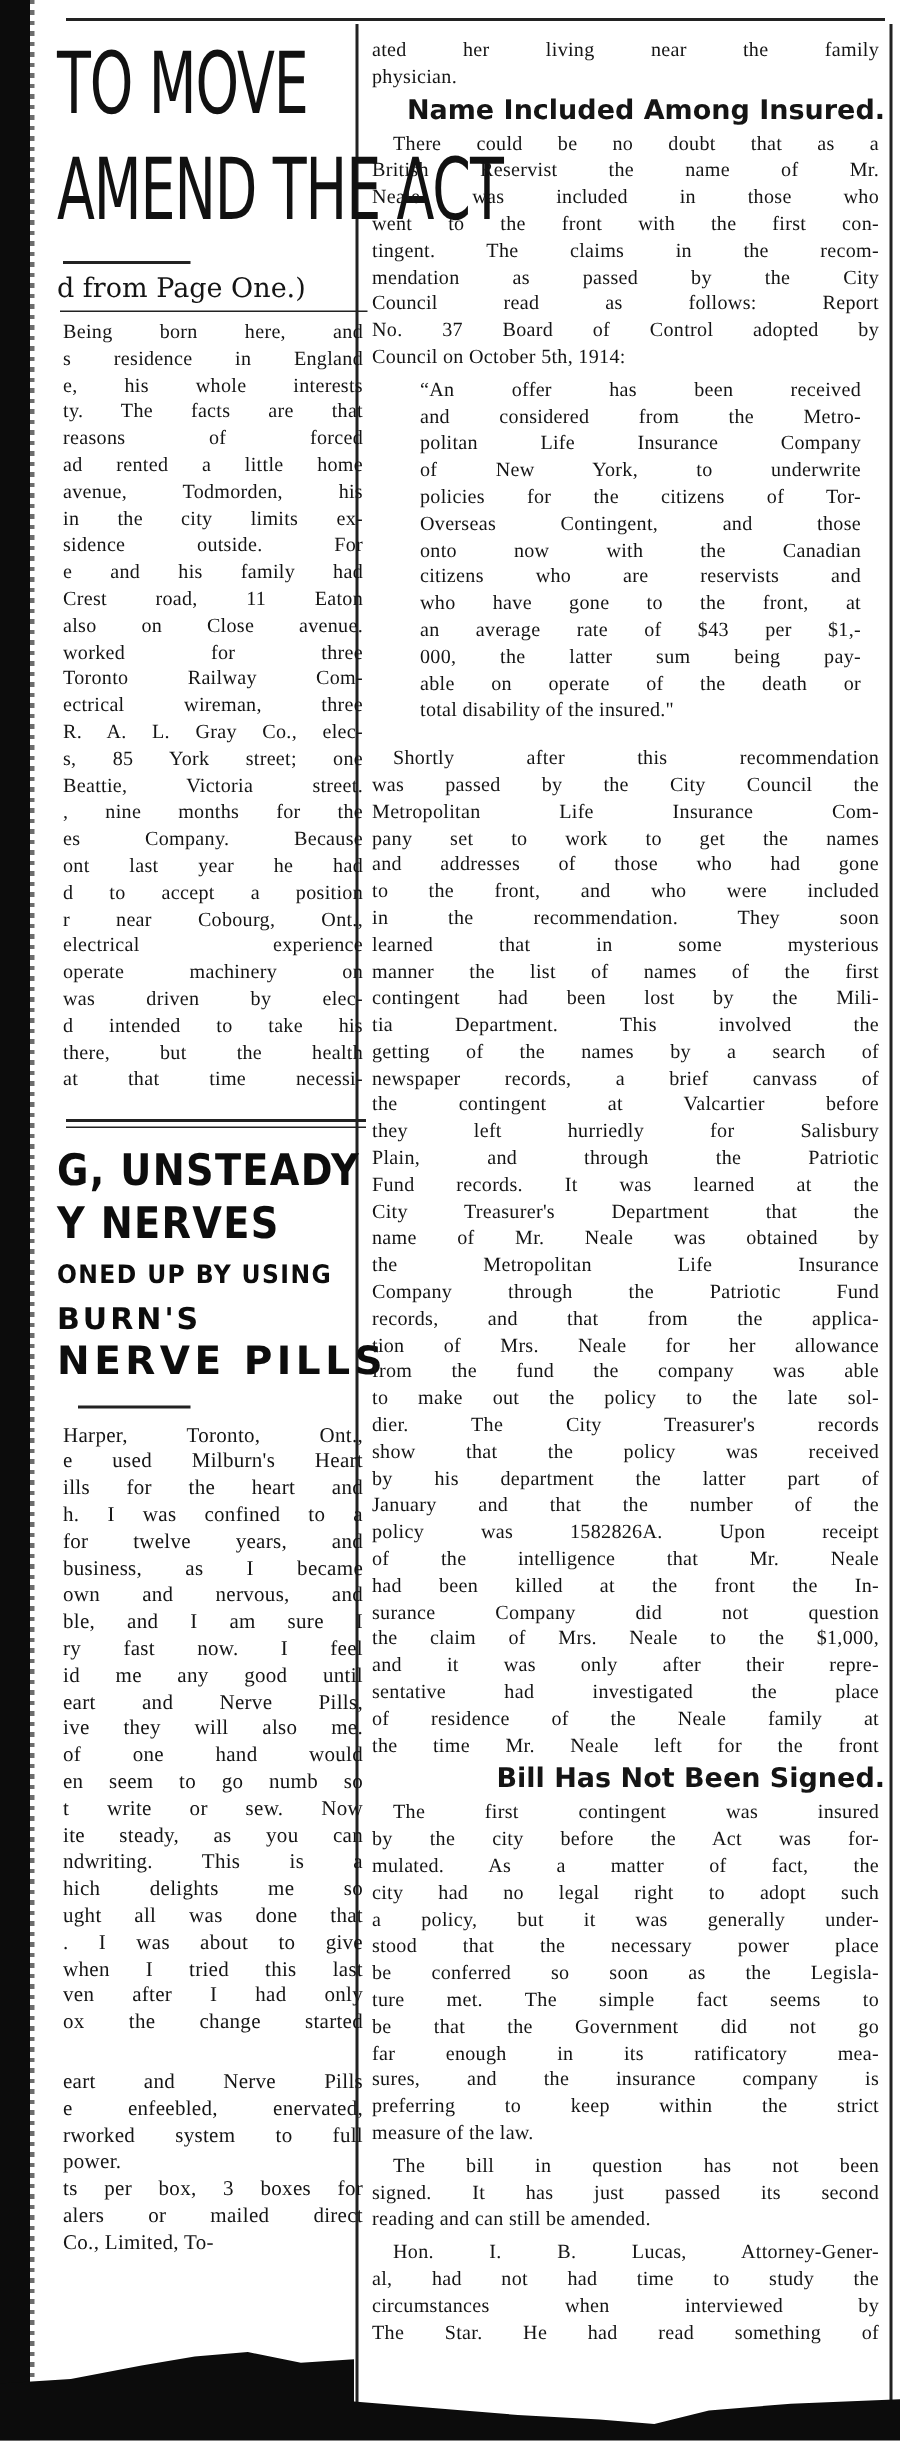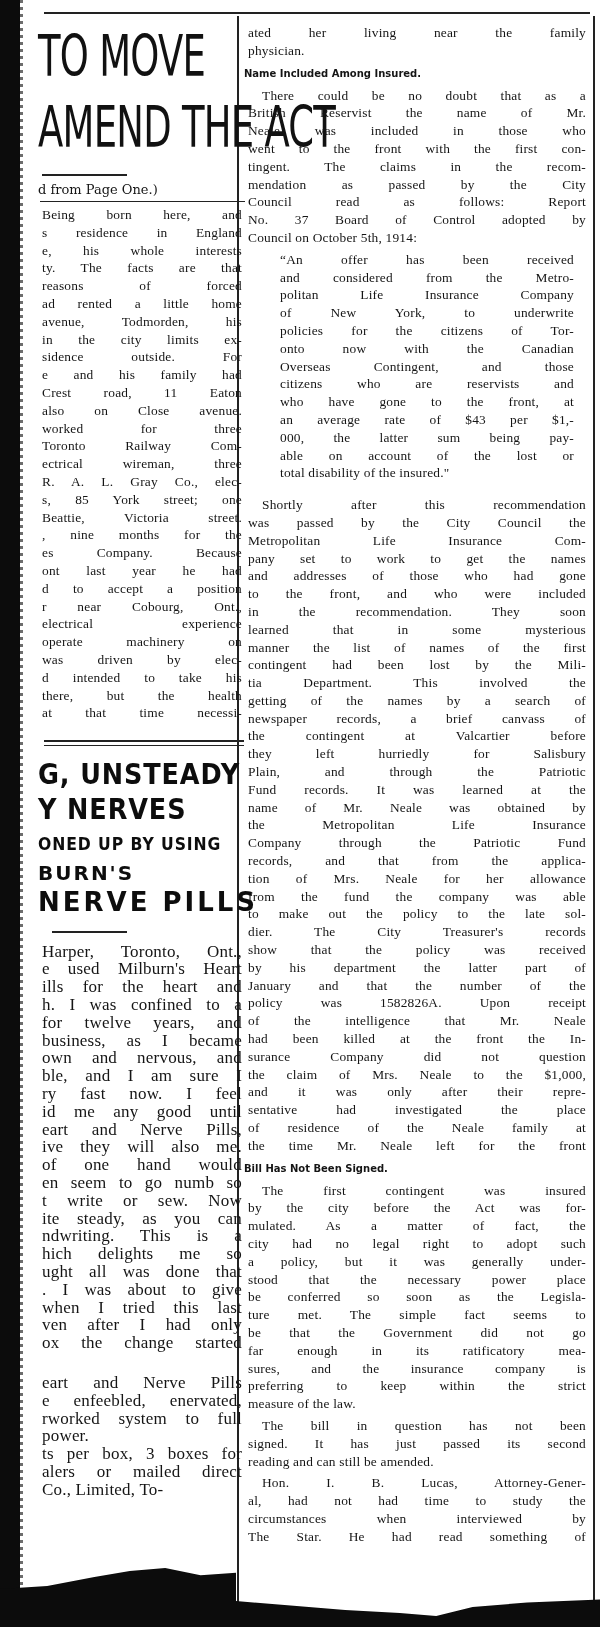--- a/index.html
+++ b/index.html
@@ -41,46 +41,46 @@
   .col-right .toprule { margin: 12px 0 0 -6px; width: 352px; }
   .headline {
     font-family: "DejaVu Sans", "Liberation Sans", sans-serif;
     font-weight: 400; font-stretch: condensed;
     transform: scaleX(0.72); transform-origin: left;
     white-space: nowrap; line-height: 1; color: #111;
   }
   .h1 { font-size: 57px; margin-top: 14px; letter-spacing: -1px; }
   .h2 { font-size: 57px; margin-top: 14px; letter-spacing: -1px; width: 290px; }
   .shortrule { width: 85px; height: 1.5px; background: #222; margin: 18px 0 0 4px; }
-  .cont { font-size: 13px; margin: 6px 0 0 0; }
+  .cont { font-size: 18px; margin: 6px 0 0 0; }
   .rule2 { height: 1.5px; background: #222; width: 205px; margin: 4px 0 2px 2px; }
   p.body {
     margin: 4px; font-size: 13.4px; line-height: 17.8px; text-align: justify;
     text-align-last: justify; letter-spacing: .2px; font-family: Liberation Serif, serif;
   }
   p.body .line { display: block; }
   .line.last { text-align-last: left; }
   .sub {
     font-family: "DejaVu Sans", "Liberation Sans", sans-serif; font-weight: bold;
-    font-size: 10px; text-align: left; line-height: 19px; margin: 1px 0;
+    font-size: 18px; text-align: right; line-height: 19px; margin: 1px 0;
   }
   .quote p.body { padding: 0 12px 0 32px; }
   .ad-rules { margin-top: 18px; }
   .ad-rules div { height: 1.5px; background: #222; width: 200px; margin: 3px 0 0 6px; }
   .ad-h {
     font-family: "DejaVu Sans", "Liberation Sans", sans-serif; font-weight: bold;
     white-space: nowrap; line-height: 1; color: #0d0d0d;
   }
   .ad-h1 { font-size: 29px; margin-top: 14px; letter-spacing: 1px; transform: scaleX(.88); transform-origin: left; }
   .ad-h2 { font-size: 29px; margin-top: 6px; letter-spacing: 1px; transform: scaleX(.88); transform-origin: left; }
   .ad-h3 { font-size: 17px; margin-top: 12px; letter-spacing: 1px; transform: scaleX(.92); transform-origin: left; }
   .ad-h4 { font-size: 20px; margin-top: 10px; letter-spacing: 2px; }
   .ad-h5 { font-size: 26px; margin-top: 6px; letter-spacing: 3px; }
   .ad-shortrule { width: 75px; height: 1.5px; background: #222; margin: 16px 0 10px 14px; }
-  .ad-body p.body { font-size: 17px; }
+  .ad-body p.body { font-size: 14px; }
   .gap { height: 14px; }
 </style>
 </head>
 <body>
 
 <div class="torn-left"></div>
 <div class="vrule mid"></div>
 <div class="vrule right"></div>
 
 <div class="col-left">
@@ -190,27 +190,27 @@
       <span class="line">No. 37 Board of Control adopted by</span>
       <span class="line last">Council on October 5th, 1914:</span>
     </p>
   <div class="quote">
     <p class="body" id="r-quote">
         <span class="line">“An offer has been received</span>
         <span class="line">and considered from the Metro-</span>
         <span class="line">politan Life Insurance Company</span>
         <span class="line">of New York,  to underwrite</span>
         <span class="line">policies for the citizens of Tor-</span>
+        <span class="line">Overseas Contingent, and those</span>
         <span class="line">onto now with the Canadian</span>
-        <span class="line">Overseas Contingent, and those</span>
         <span class="line">citizens who are reservists and</span>
         <span class="line">who have gone to the front, at</span>
         <span class="line">an average rate of $43 per $1,-</span>
         <span class="line">000, the latter sum being pay-</span>
-        <span class="line">able on account of the lost or</span>
+        <span class="line">able on operate of the death or</span>
         <span class="line last">total disability of the insured."</span>
       </p>
   </div>
   <div style="height:6px"></div>
   <p class="body" id="r-p2">
       <span class="line" style="text-indent: 14px;">Shortly after this recommendation</span>
       <span class="line">was passed by the City Council the</span>
       <span class="line">Metropolitan Life Insurance Com-</span>
       <span class="line">pany set to work to get the names</span>
       <span class="line">and addresses of those who had gone</span>
@@ -219,20 +219,21 @@
       <span class="line">learned that in some mysterious</span>
       <span class="line">manner the list of names of the first</span>
       <span class="line">contingent had been lost by the Mili-</span>
       <span class="line">tia Department.  This involved the</span>
       <span class="line">getting of the names by a search of</span>
       <span class="line">newspaper records, a brief canvass of</span>
       <span class="line">the contingent at Valcartier before</span>
       <span class="line">they left hurriedly for Salisbury</span>
       <span class="line">Plain, and through the Patriotic</span>
       <span class="line">Fund records.  It was learned at the</span>
+      <span class="line">City Treasurer's Department that the</span>
       <span class="line">name of Mr. Neale was obtained by</span>
       <span class="line">the Metropolitan Life Insurance</span>
       <span class="line">Company through the Patriotic Fund</span>
       <span class="line">records, and that from the applica-</span>
       <span class="line">tion of Mrs. Neale for her allowance</span>
       <span class="line">from the fund the company was able</span>
       <span class="line">to make out the policy to the late sol-</span>
       <span class="line">dier.  The City Treasurer's records</span>
       <span class="line">show that the policy was received</span>
       <span class="line">by his department the latter part of</span>

